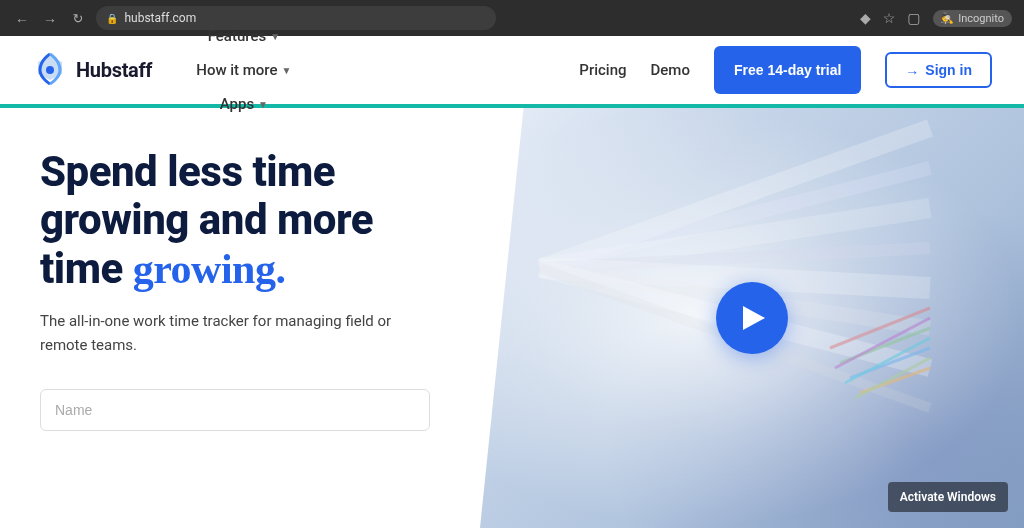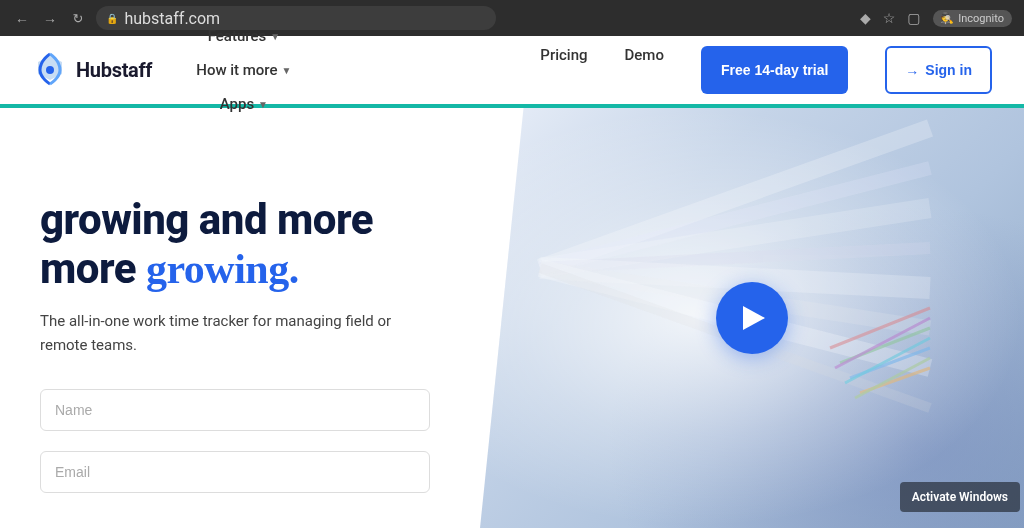--- a/index.html
+++ b/index.html
@@ -49,21 +49,21 @@
       max-width: 400px;
     }
 
     .lock-icon {
       color: #aaa;
       font-size: 10px;
     }
 
     .address-text {
       color: #ddd;
-      font-size: 16px;
+      font-size: 12px;
     }
 
     .browser-actions {
       display: flex;
       align-items: center;
       gap: 12px;
       margin-left: auto;
     }
 
     .browser-action-icon {
@@ -133,21 +133,22 @@
     }
 
     .chevron {
       font-size: 10px;
       color: #666;
     }
 
     .nav-right {
       margin-left: auto;
       display: flex;
-      gap: 37px;
+      align-items: center;
+      gap: 24px;
     }
 
     .nav-link {
       color: #333;
       font-size: 15px;
       font-weight: 500;
       cursor: pointer;
       text-decoration: none;
     }
 
@@ -228,21 +229,21 @@
     .hero-subtext {
       font-size: 15px;
       color: #444;
       line-height: 1.6;
       margin-bottom: 32px;
       max-width: 380px;
     }
 
     .hero-form {
       display: flex;
-      flex-direction: column;
+      flex-direction: row;
       gap: 20px;
       max-width: 390px;
       align-items: flex-end;
     }
 
     .form-input {
       border: 1px solid #ddd;
       border-radius: 6px;
       padding: 12px 14px;
       font-size: 14px;
@@ -279,21 +280,21 @@
       border-style: solid;
       border-width: 12px 0 12px 22px;
       border-color: transparent transparent transparent #fff;
       margin-left: 4px;
     }
 
     
     .activation-watermark {
       position: absolute;
       bottom: 16px;
-      right: 4px;
+      right: 16px;
       background: rgba(0,0,0,0.5);
       color: #fff;
       padding: 8px 12px;
       border-radius: 4px;
       font-size: 11px;
       z-index: 10;
     }
 
     .activation-watermark .title {
       font-weight: 600;
@@ -362,29 +363,28 @@
     <button class="btn-signin">
       <span>→</span>
       <span>Sign in</span>
     </button>
   </div>
 </nav>
 
 <section class="hero">
   <div class="hero-left">
     <h1 class="hero-heading">
-      <br>
+      <span>Spend less time</span><br>
       <span>growing and more</span><br>
-      <span>more </span><span class="highlight">growing.</span>
+      <span>time </span><span class="highlight">growing.</span>
     </h1>
     <p class="hero-subtext">The all-in-one work time tracker for managing field or remote teams.</p>
 
     <div class="hero-form">
       <input class="form-input" type="text" placeholder="Name" style="">
-      <input class="form-input" type="email" placeholder="Email" style="">
     </div>
   </div>
 
   <div class="hero-right">
 
     <svg style="position:absolute;inset:0;width:100%;height:100%;opacity:0.6">
 
       <line x1="60" y1="160" x2="450" y2="20" stroke="#fff" stroke-width="18" opacity="0.4"></line>
       <line x1="60" y1="160" x2="450" y2="60" stroke="#eef" stroke-width="14" opacity="0.35"></line>
       <line x1="60" y1="160" x2="450" y2="100" stroke="#fff" stroke-width="20" opacity="0.3"></line>

